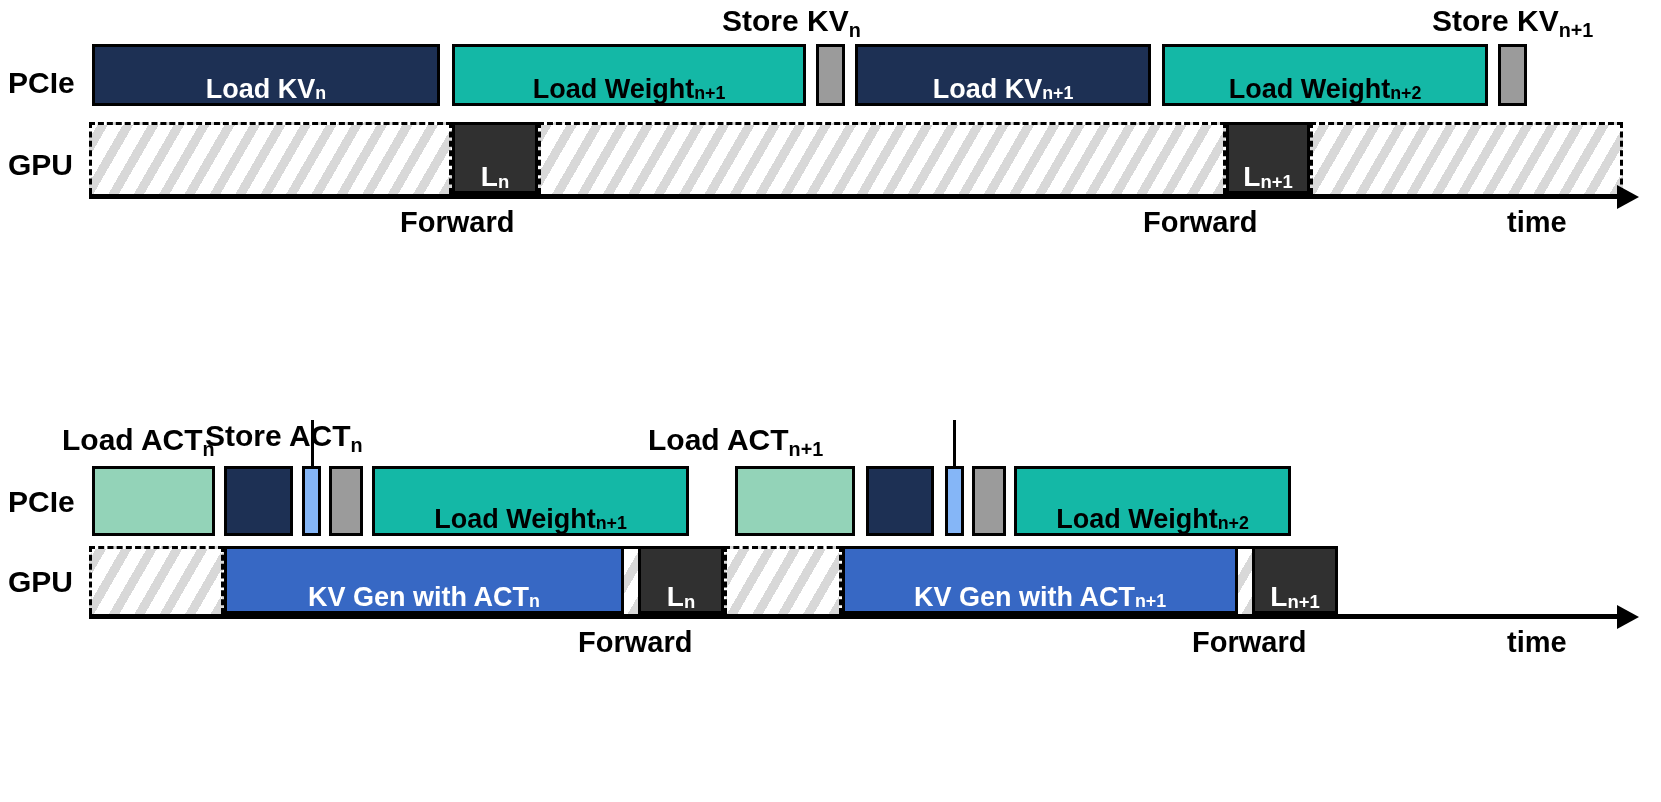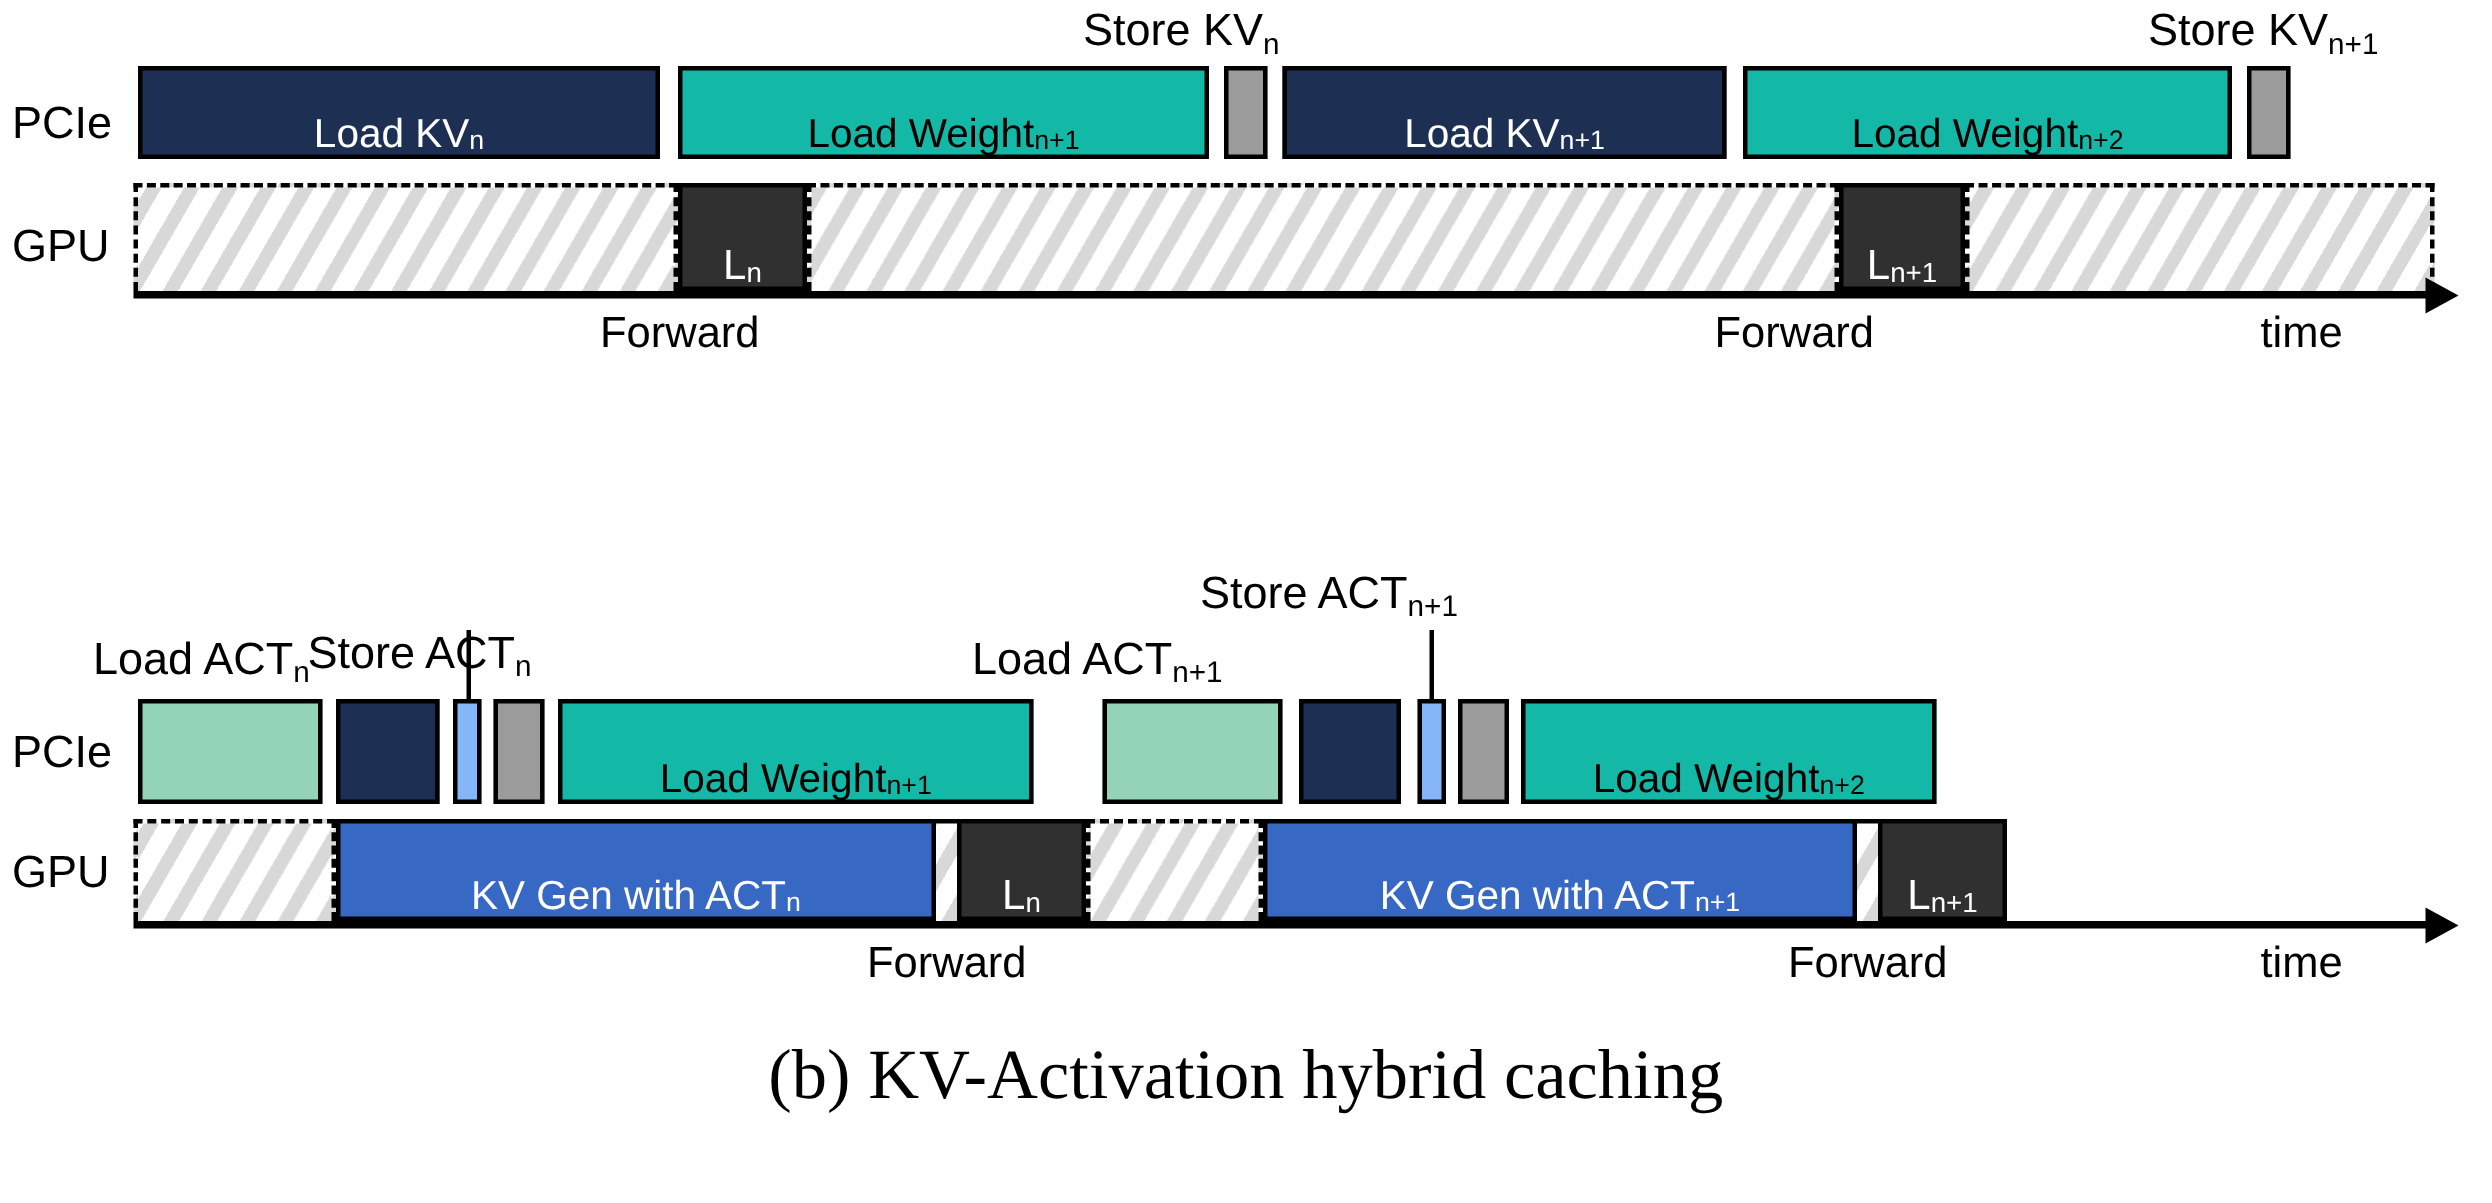--- a/index.html
+++ b/index.html
@@ -5,21 +5,21 @@
   html, body {
     margin: 0; padding: 0;
     background: #ffffff;
   }
   body {
     width: 1661px; height: 802px;
     position: relative;
     font-family: "Liberation Sans", sans-serif;
     overflow: hidden;
   }
-  .stage { position: absolute; left: 0; top: 0; width: 1438px; height: 802px; }
+  .stage { position: absolute; left: 0; top: 0; width: 1438px; height: 802px; font-weight: bold; }
 
   
   .rowlabel {
     position: absolute;
     font-family: "Liberation Sans", sans-serif;
     font-size: 30px;
     color: #000;
     line-height: 1;
     white-space: nowrap;
   }
@@ -170,23 +170,20 @@
 
   <div class="anno" style="left:205px; top:397px;margin-top:24px;">
     <span>Store ACT</span><sub>n</sub>
   </div>
   <div class="leader" style="left:311px; top:420px; height:46px;"></div>
 
   <div class="anno" style="left:62px; top:425px;">
     <span>Load ACT</span><sub>n</sub>
   </div>
 
-  <div class="anno" style="left:800px; top:381px;">
-    <span>Store ACT</span><sub>n+1</sub>
-  </div>
   <div class="leader" style="left:953px; top:420px; height:46px;"></div>
 
   <div class="anno" style="left:648px; top:425px;">
     <span>Load ACT</span><sub>n+1</sub>
   </div>
 
   <div class="rowlabel" style="left:8px; top:487px;">PCIe</div>
   <div class="rowlabel" style="left:8px; top:567px;">GPU</div>
 
   <div class="bar green" style="left:92px;  top:466px; width:123px; height:70px;"></div>
@@ -228,15 +225,14 @@
       <sub>n+1</sub>
   </div>
 
   <div class="axis" style="left:89px; top:614px; width:1530px;"></div>
   <div class="arrowhead" style="left:1617px; top:605px;"></div>
 
   <div class="ticklabel" style="left:578px; top:626px;">Forward</div>
   <div class="ticklabel" style="left:1192px; top:626px;">Forward</div>
   <div class="ticklabel" style="left:1507px; top:626px;">time</div>
 
-  <div class="caption" style="left:0px; top:690px;">(b) KV-Activation hybrid caching</div>
 
 </div>
 
 </body></html>

